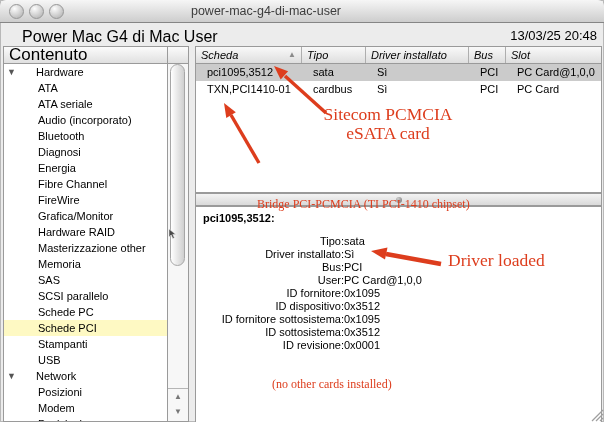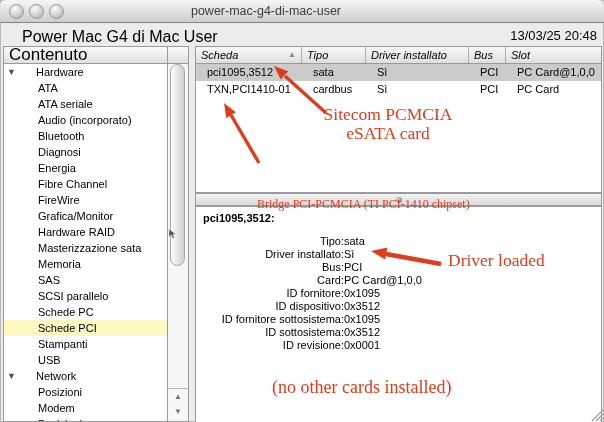--- a/index.html
+++ b/index.html
@@ -68,21 +68,21 @@
   .d-fields{position:absolute;left:0;top:28px;right:0;}
   .d-row{display:flex;height:13px;line-height:13px;font-size:11px;}
   .d-label{padding-left:22px;width:148px;box-sizing:border-box;white-space:nowrap;}
   .d-value{white-space:nowrap;}
   
   .ann{position:absolute;font-family:"Liberation Serif",serif;color:#dd3d1d;z-index:6;}
   .ann-sitecom{left:308px;top:105px;width:160px;text-align:center;
     font-size:17.5px;line-height:18.5px;}
   .ann-bridge{left:257px;top:160px;font-size:12px;margin-top:37px;}
   .ann-driver{left:448px;top:250px;font-size:17.5px;}
-  .ann-note{left:272px;top:377px;font-size:18px;}
+  .ann-note{left:272px;top:377px;font-size:12px;}
   .overlay{position:absolute;left:0;top:0;width:604px;height:422px;z-index:5;
     pointer-events:none;}
 </style>
 </head>
 <body>
 
 <div class="window">
 
   <div class="titlebar">
     <span class="light l1"></span>
@@ -102,21 +102,21 @@
         <div class="srow child"><span class="clabel">ATA</span></div>
         <div class="srow child"><span class="clabel">ATA seriale</span></div>
         <div class="srow child"><span class="clabel">Audio (incorporato)</span></div>
         <div class="srow child"><span class="clabel">Bluetooth</span></div>
         <div class="srow child"><span class="clabel">Diagnosi</span></div>
         <div class="srow child"><span class="clabel">Energia</span></div>
         <div class="srow child"><span class="clabel">Fibre Channel</span></div>
         <div class="srow child"><span class="clabel">FireWire</span></div>
         <div class="srow child"><span class="clabel">Grafica/Monitor</span></div>
         <div class="srow child"><span class="clabel">Hardware RAID</span></div>
-        <div class="srow child"><span class="clabel">Masterizzazione sata</span></div>
+        <div class="srow child"><span class="clabel">Masterizzazione other</span></div>
         <div class="srow child"><span class="clabel">Memoria</span></div>
         <div class="srow child"><span class="clabel">SAS</span></div>
         <div class="srow child"><span class="clabel">SCSI parallelo</span></div>
         <div class="srow child"><span class="clabel">Schede PC</span></div>
         <div class="srow child selected"><span class="clabel">Schede PCI</span></div>
         <div class="srow child"><span class="clabel">Stampanti</span></div>
         <div class="srow child"><span class="clabel">USB</span></div>
         <div class="srow group"><span class="disc">▼</span><span class="glabel">Network</span></div>
         <div class="srow child"><span class="clabel">Posizioni</span></div>
         <div class="srow child"><span class="clabel">Modem</span></div>
@@ -170,21 +170,21 @@
         </div>
         <div class="d-row">
           <span class="d-label">Driver installato:</span>
           <span class="d-value">Sì</span>
         </div>
         <div class="d-row">
           <span class="d-label">Bus:</span>
           <span class="d-value">PCI</span>
         </div>
         <div class="d-row">
-          <span class="d-label">Card:</span>
+          <span class="d-label">User:</span>
           <span class="d-value">PC Card@1,0,0</span>
         </div>
         <div class="d-row">
           <span class="d-label">ID fornitore:</span>
           <span class="d-value">0x1095</span>
         </div>
         <div class="d-row">
           <span class="d-label">ID dispositivo:</span>
           <span class="d-value">0x3512</span>
         </div>

